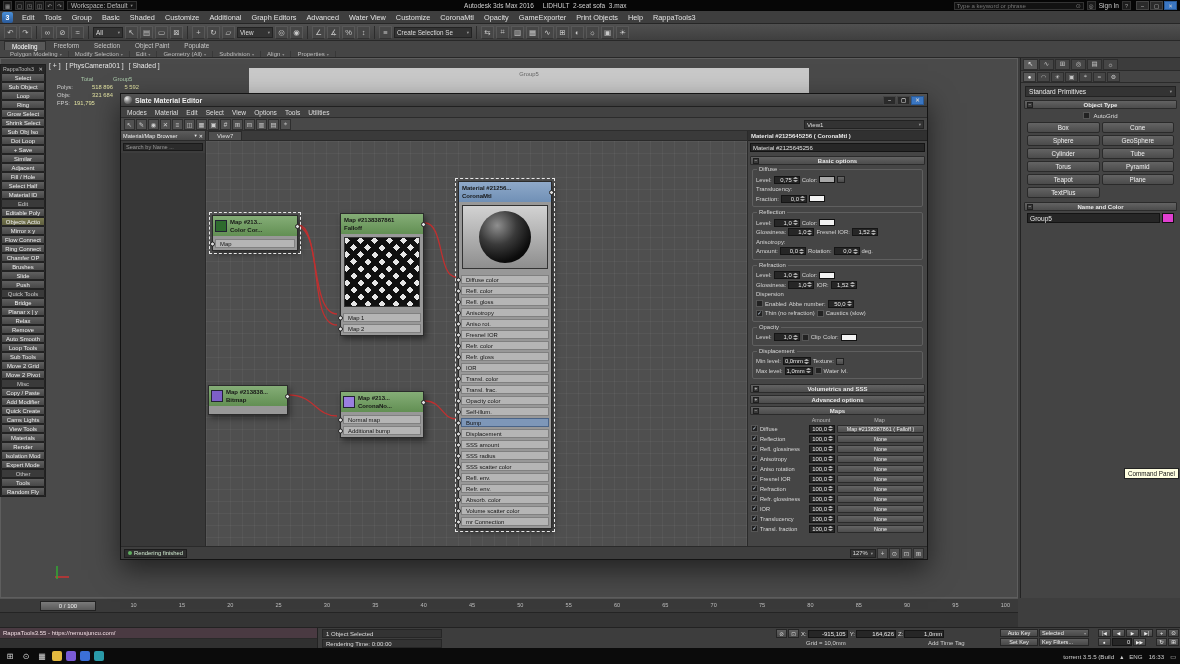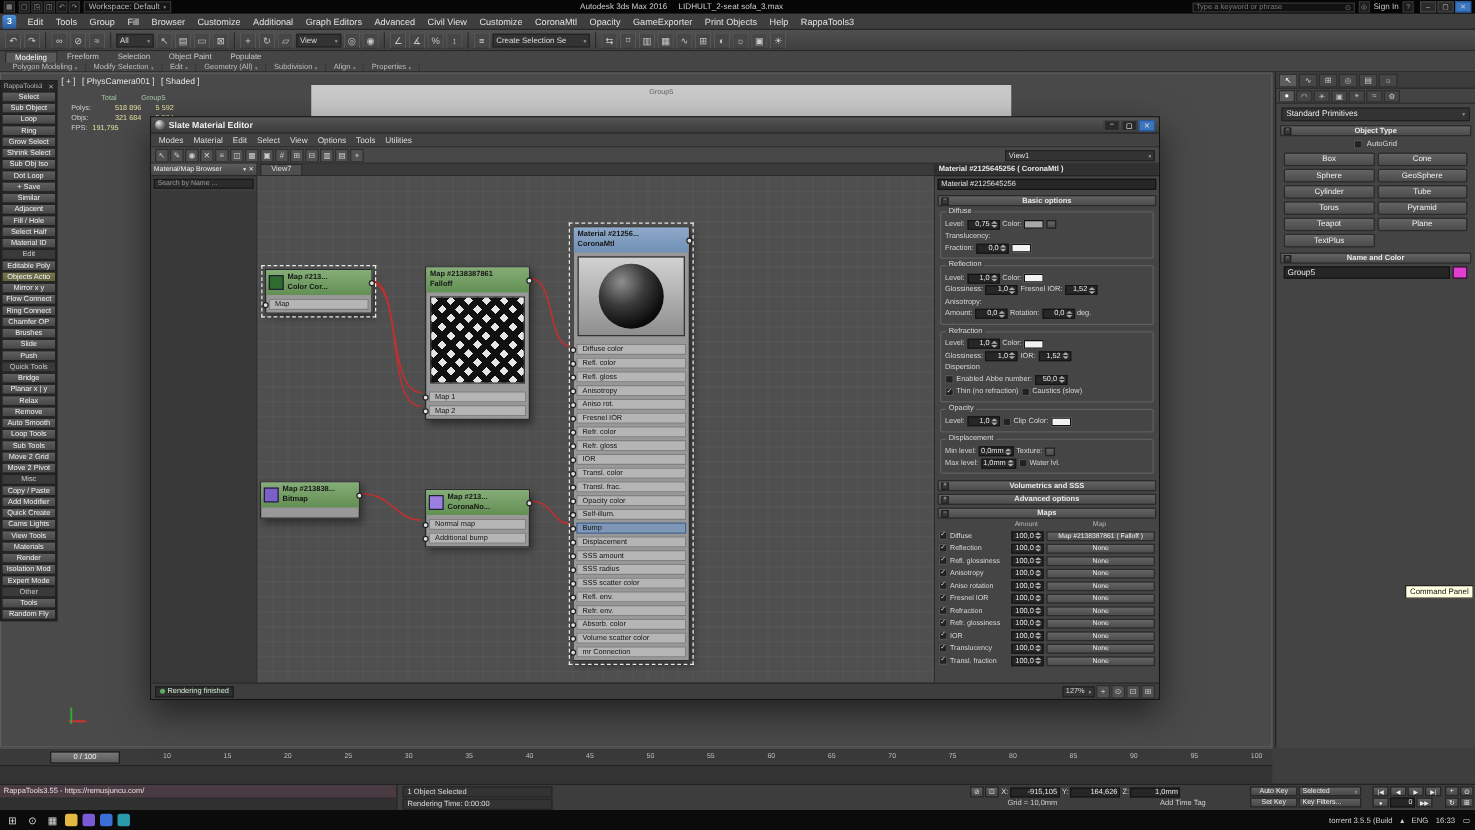--- a/index.html
+++ b/index.html
@@ -284,27 +284,27 @@
         <span class="wbtn wclose">✕</span>
       </span>
   </header>
 
   <nav id="menubar">
     <span id="app-button">3</span>
     <span id="menu-items" style="display:flex;height:100%">
         <span class="menu-item">Edit</span>
         <span class="menu-item">Tools</span>
         <span class="menu-item">Group</span>
-        <span class="menu-item">Fill</span>
-        <span class="menu-item">Browser</span>
+        <span class="menu-item">Basic</span>
+        <span class="menu-item">Shaded</span>
         <span class="menu-item">Customize</span>
         <span class="menu-item">Additional</span>
         <span class="menu-item">Graph Editors</span>
         <span class="menu-item">Advanced</span>
-        <span class="menu-item">Civil View</span>
+        <span class="menu-item">Water View</span>
         <span class="menu-item">Customize</span>
         <span class="menu-item">CoronaMtl</span>
         <span class="menu-item">Opacity</span>
         <span class="menu-item">GameExporter</span>
         <span class="menu-item">Print Objects</span>
         <span class="menu-item">Help</span>
         <span class="menu-item">RappaTools3</span>
       </span>
   </nav>
 

